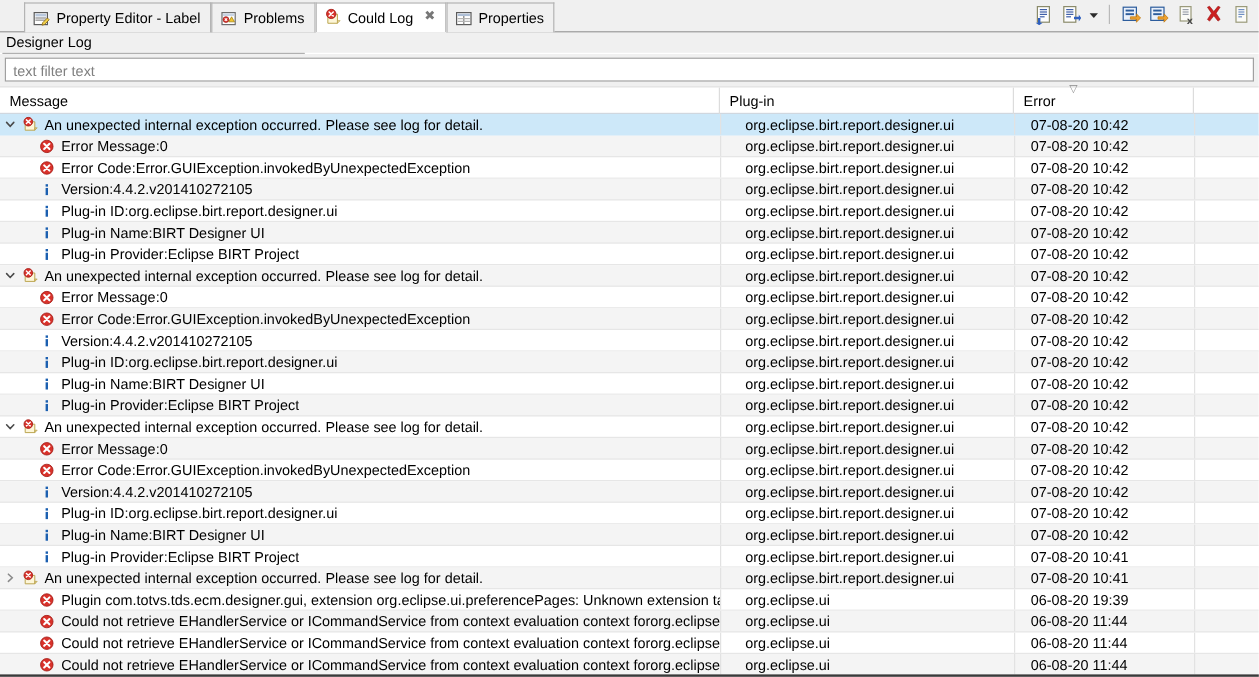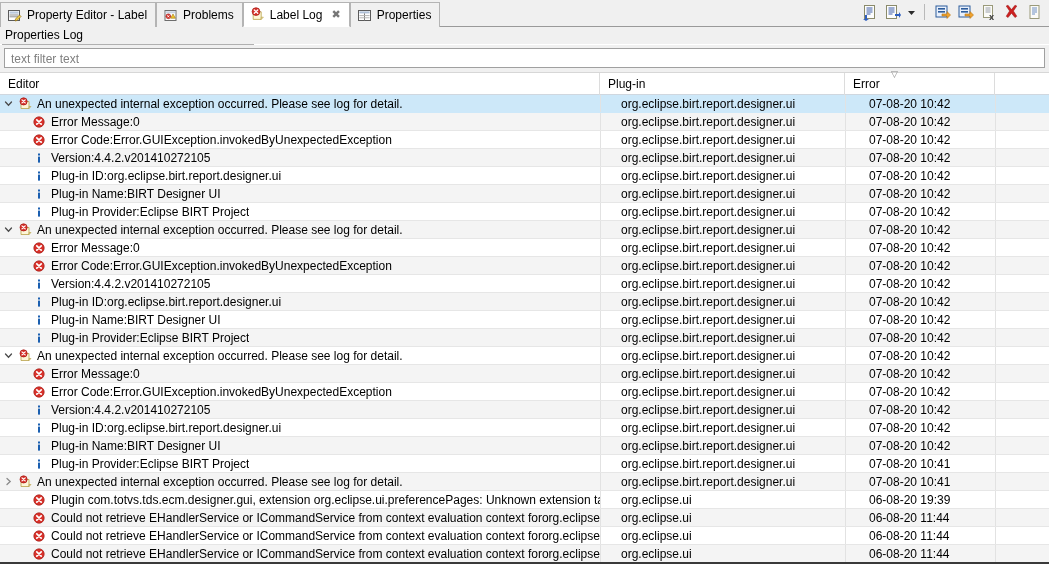--- a/index.html
+++ b/index.html
@@ -18,20 +18,21 @@
 
   
   .tabbar {
     position: relative;
     height: 27px;
     background: #f0f0f0;
     border-bottom: 1px solid #9a9a9a;
     display: flex;
     align-items: flex-end;
     box-sizing: border-box;
+    padding-left: 20px;
   }
   .tab {
     display: flex;
     align-items: center;
     gap: 5px;
     height: 25px;
     padding: 0 8px 0 6px;
     box-sizing: border-box;
     background: #f0f0f0;
     border-left: 1px solid #b4b4b4;
@@ -169,21 +170,21 @@
     box-sizing: border-box;
     height: 18px;
     line-height: 18px;
     overflow: hidden;
     white-space: nowrap;
     font-size: 12px;
     position: relative;
   }
   .cell-msg { display: flex; align-items: center; }
   .cell-plugin { padding-left: 20px; border-left: 1px solid #e2e2e2; }
-  .cell-date { padding-left: 23px; border-left: 1px solid #e2e2e2; }
+  .cell-date { padding-left: 13px; border-left: 1px solid #e2e2e2; }
   .cell-extra { border-left: 1px solid #e2e2e2; }
 
   .twisty {
     width: 16px;
     min-width: 16px;
     display: flex;
     align-items: center;
     justify-content: center;
     color: #5a5a5a;
     font-size: 9px;
@@ -242,21 +243,21 @@
       </div>
       <div class="tab active">
         <span style="display: inline-flex; align-items: center; justify-content: center;">
           <svg width="15" height="15" viewBox="0 0 15 15">
             <path d="M3.2 4.8 h8 v7.6 h-8 z" fill="#fdf6d8" stroke="#b9a24a" stroke-width="0.8"></path>
             <path d="M11.2 12.4 l0 -2.2 l2.2 0 z" fill="#ece0a8" stroke="#b9a24a" stroke-width="0.6"></path>
             <circle cx="6" cy="4.6" r="3.9" fill="#d9322b" stroke="#a31b16" stroke-width="0.7"></circle>
             <path d="M4.3 3 L7.7 6.3 M7.7 3 L4.3 6.3" stroke="#ffffff" stroke-width="1.3" stroke-linecap="round"></path>
           </svg>
         </span>
-        <span class="tab-label">Label Log</span>
+        <span class="tab-label">Could Log</span>
         <span class="tab-close">✖</span>
       </div>
       <div class="tab">
         <span style="display: inline-flex; align-items: center; justify-content: center;">
           <svg width="15" height="15" viewBox="0 0 15 15">
             <rect x="1.5" y="2.5" width="12" height="10" fill="#ffffff" stroke="#5b5b5b"></rect>
             <rect x="2.4" y="3.4" width="10.2" height="2" fill="#aebfd6"></rect>
             <line x1="7.5" y1="5.4" x2="7.5" y2="12.5" stroke="#7e7e7e"></line>
             <line x1="2.4" y1="7.6" x2="12.6" y2="7.6" stroke="#b4b4b4"></line>
             <line x1="2.4" y1="9.8" x2="12.6" y2="9.8" stroke="#b4b4b4"></line>
@@ -347,32 +348,32 @@
           <rect x="6" y="7.5" width="5" height="1"></rect>
             <rect x="6" y="9.5" width="3" height="1"></rect>
         </g>
       </svg>
     </div>
 
   </div>
 </div>
 
 <div class="wslog">
-  <span>Properties Log</span>
+  <span>Designer Log</span>
 </div>
 <div class="wslog-underline"></div>
 
 <div class="filterwrap">
   <div class="filterbox">text filter text</div>
 </div>
 
 <div class="table">
   <div class="thead" id="thead-host">
       <div class="th" style="width: 600px; min-width: 600px;">
-        <span>Editor</span>
+        <span>Message</span>
       </div>
       <div class="th" style="width: 245px; min-width: 245px;">
         <span>Plug-in</span>
       </div>
       <div class="th" style="width: 150px; min-width: 150px;">
         <span>Error</span>
         <span class="sort-indicator">▽</span>
       </div>
       <div class="th" style="width: 54px; min-width: 54px;">
         <span></span>

